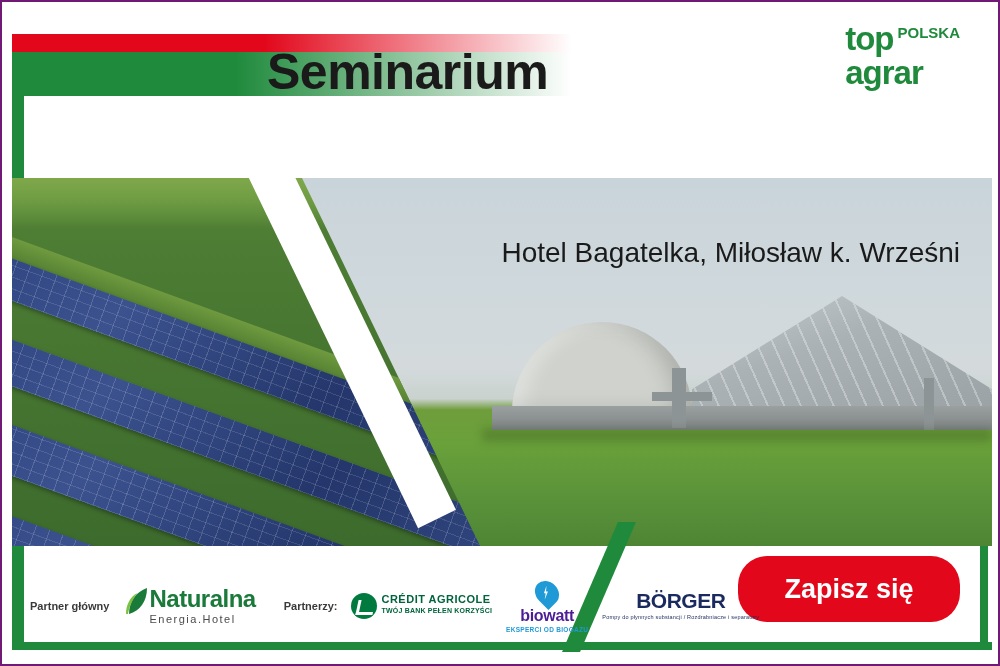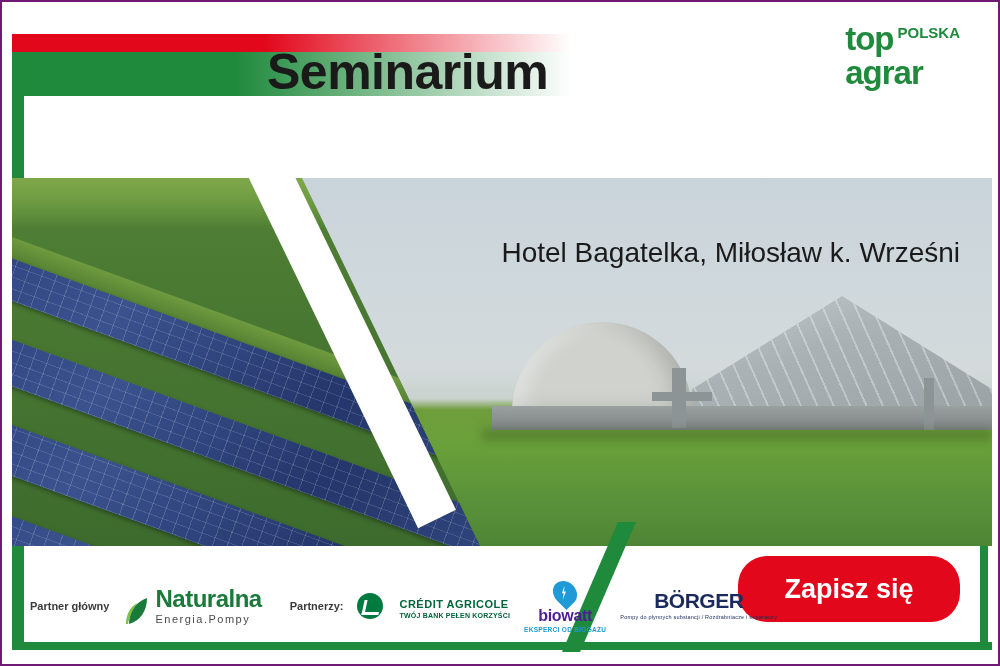--- a/index.html
+++ b/index.html
@@ -299,22 +299,22 @@
     gap: 14px;
   }
   .partner-label {
     font-size: 11px;
     color: #3a3a3a;
     font-weight: bold;
     white-space: nowrap;
   }
   .naturalna {
     display: flex;
-    align-items: flex-end;
-    gap: 6px;
+    align-items: flex-start;
+    gap: 0;
   }
   .naturalna-leaf {
     width: 26px;
     height: 28px;
     position: relative;
   }
   .naturalna-text-main {
     font-size: 24px;
     font-weight: bold;
     color: #1a7a3a;
@@ -322,22 +322,22 @@
     letter-spacing: -0.5px;
   }
   .naturalna-text-sub {
     font-size: 11px;
     color: #4b4b4b;
     letter-spacing: 1.5px;
     margin-top: 2px;
   }
   .ca-logo {
     display: flex;
-    align-items: flex-end;
-    gap: 16px;
+    align-items: flex-start;
+    gap: 4px;
   }
   .ca-mark {
     width: 26px;
     height: 26px;
     border-radius: 50%;
     background: #007a3e;
     position: relative;
   }
   .ca-mark::after {
     content: "";
@@ -471,21 +471,21 @@
 
     <div class="naturalna">
       <div class="naturalna-leaf">
         <svg width="26" height="28" viewBox="0 0 26 28">
           <path d="M6 27 C6 14, 13 5, 24 1 C24 14, 17 24, 6 27 Z" fill="#1a7a3a"></path>
           <path d="M3 27 C3 18, 7 10, 14 6 C9 14, 6 20, 5 27 Z" fill="#7cc142"></path>
         </svg>
       </div>
       <div>
         <div class="naturalna-text-main">Naturalna</div>
-        <div class="naturalna-text-sub">Energia.Pompy</div>
+        <div class="naturalna-text-sub">Energia.Hotel</div>
       </div>
     </div>
 
     <span class="partner-label" style="margin-left:14px;">Partnerzy:</span>
 
     <div class="ca-logo">
       <div class="ca-mark"></div>
       <div>
         <div class="ca-text-1">CRÉDIT AGRICOLE</div>
         <div class="ca-text-2">TWÓJ BANK PEŁEN KORZYŚCI</div>

